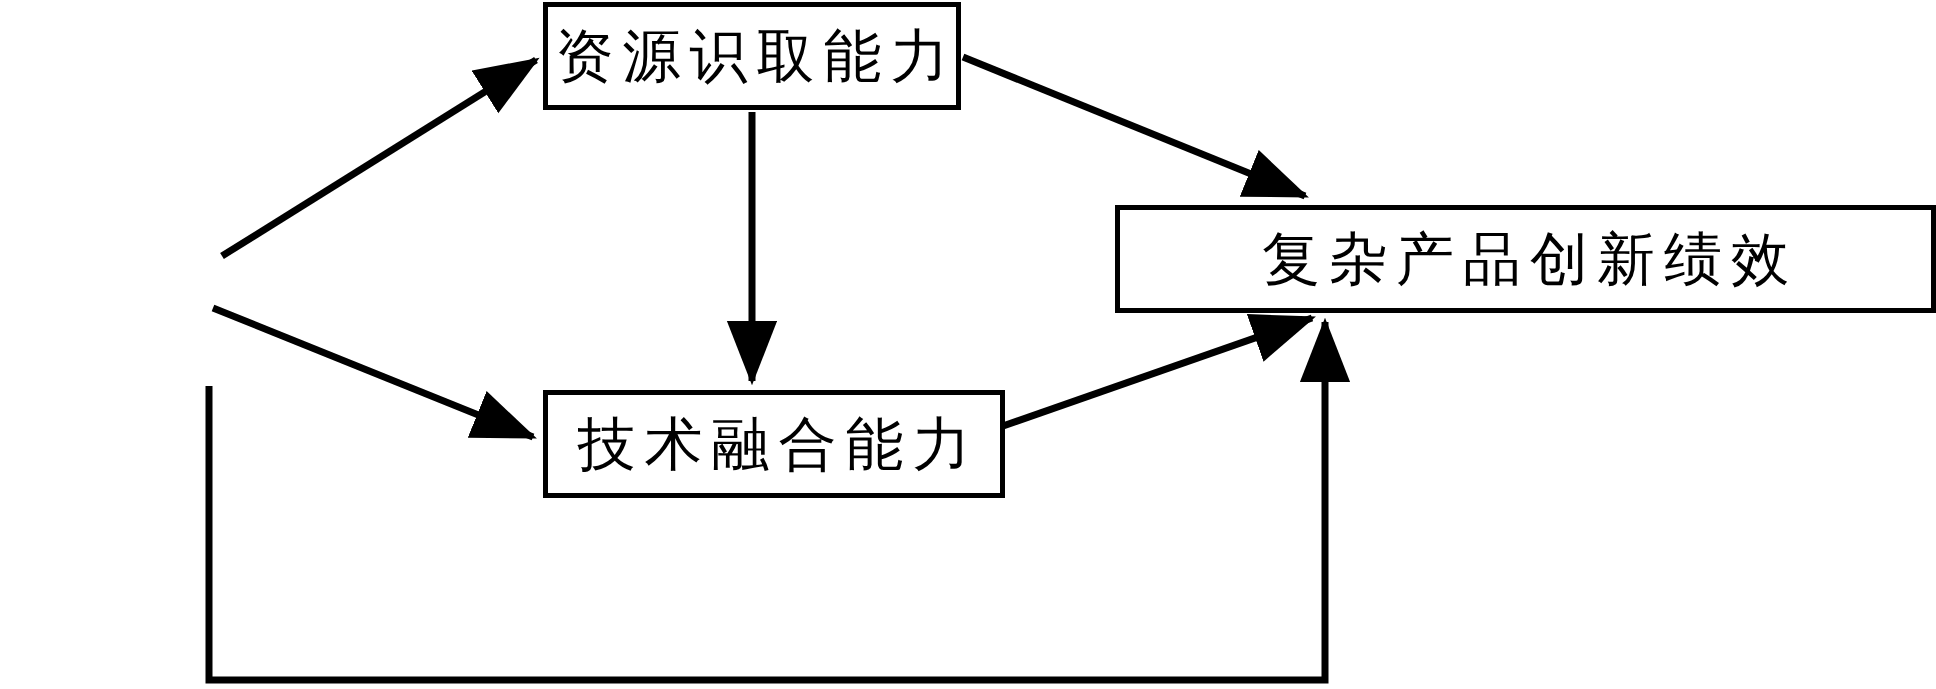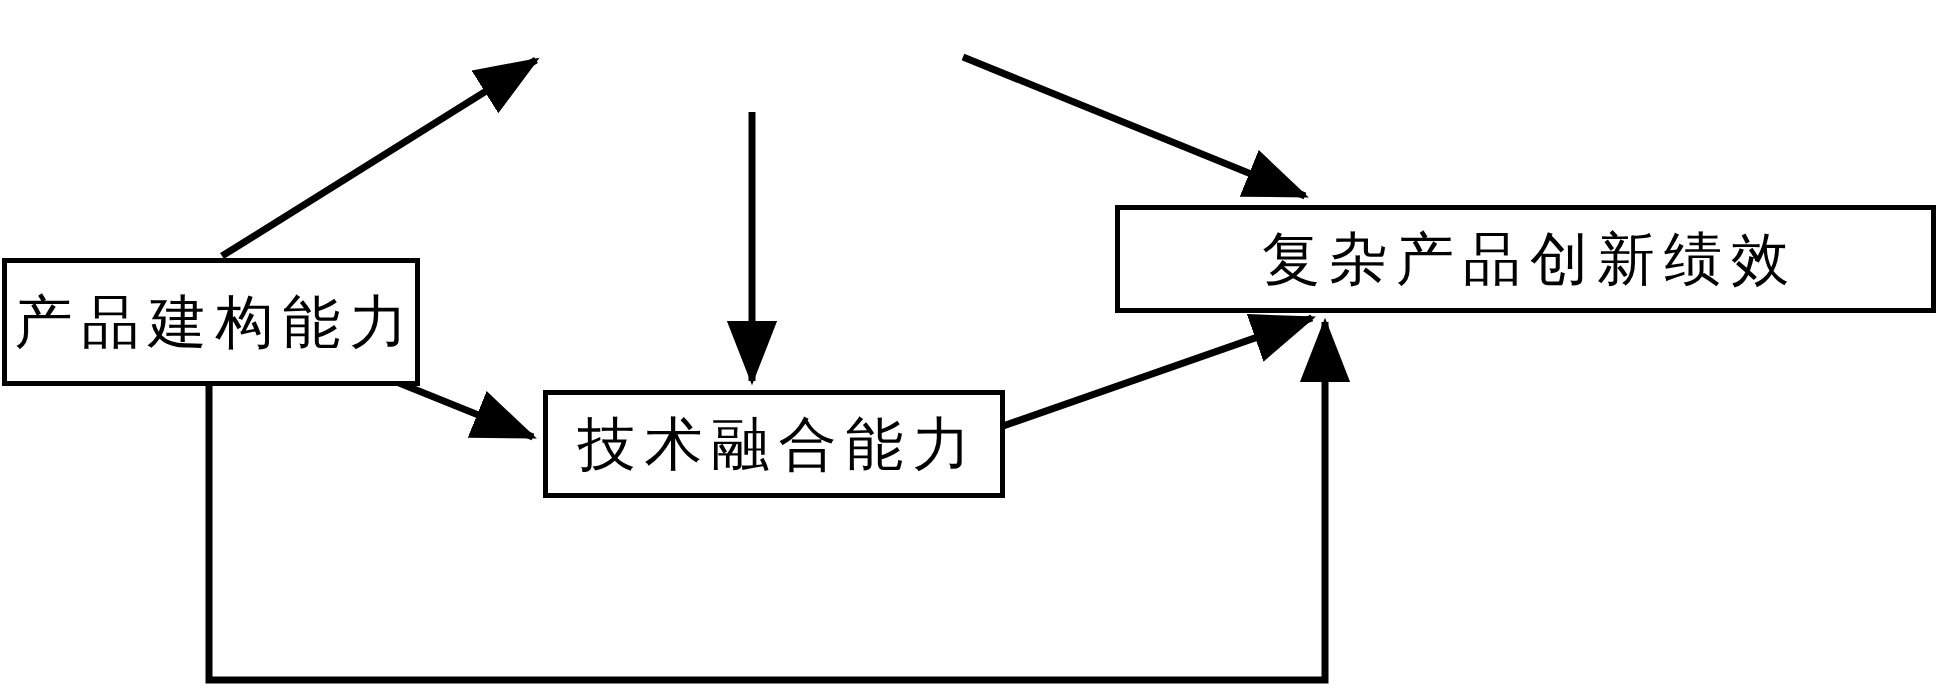--- a/index.html
+++ b/index.html
@@ -64,24 +64,24 @@
 
     <g>
       <line x1="963" y1="440" x2="1312" y2="318" stroke="#000000" stroke-width="7" marker-end="url(#ah)"></line>
     </g>
 
     <g>
       <polyline points="209,386 209,680 1325,680 1325,322" fill="none" stroke="#000000" stroke-width="7" marker-end="url(#ah)"></polyline>
     </g>
   </svg>
 
-  <div class="node" id="node-product">
-    <span class="label">产品建构能力</span>
+
+  <div class="node" id="node-resource">
+    <span class="label">资源识取能力</span>
   </div>
-
 
   <div class="node" id="node-tech">
     <span class="label">技术融合能力</span>
   </div>
 
   <div class="node" id="node-perf">
     <span class="label">复杂产品创新绩效</span>
   </div>
 
 </div>

